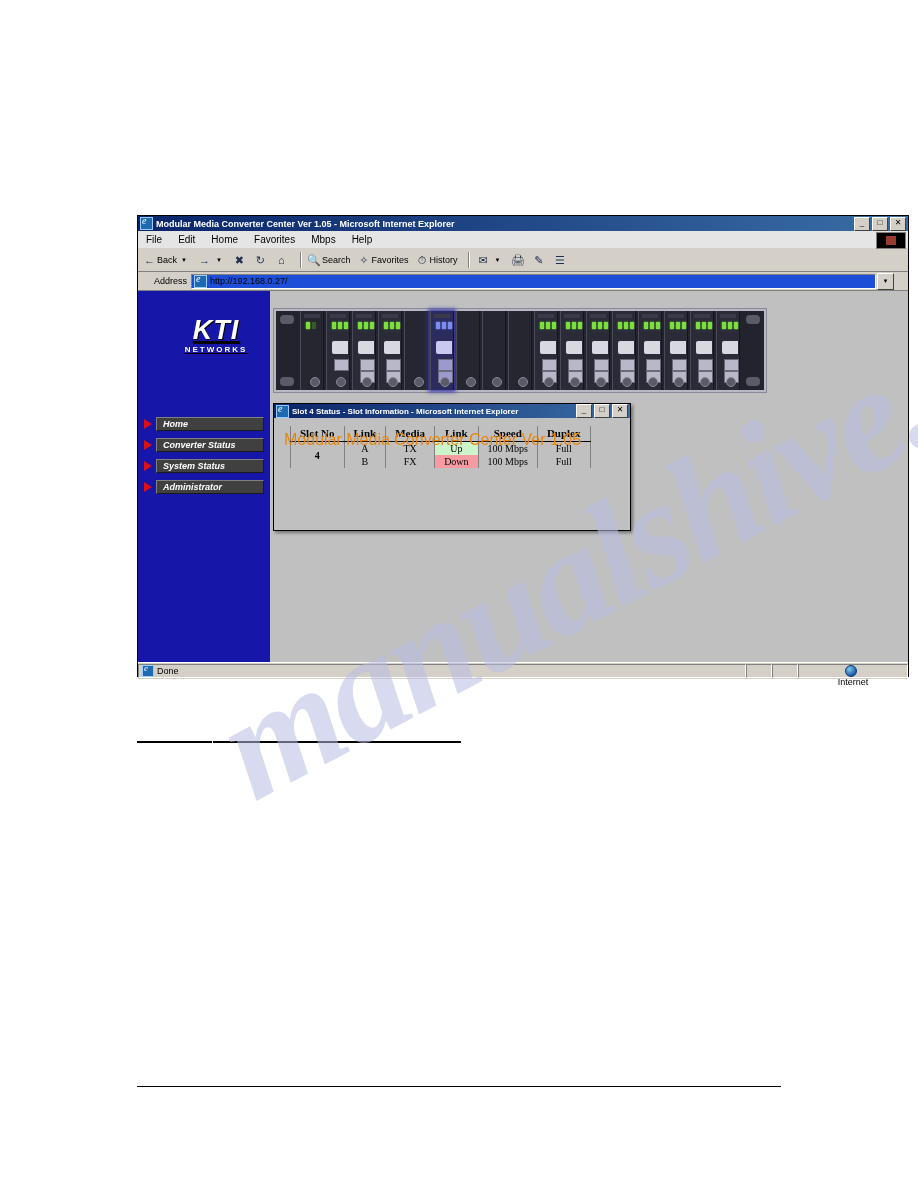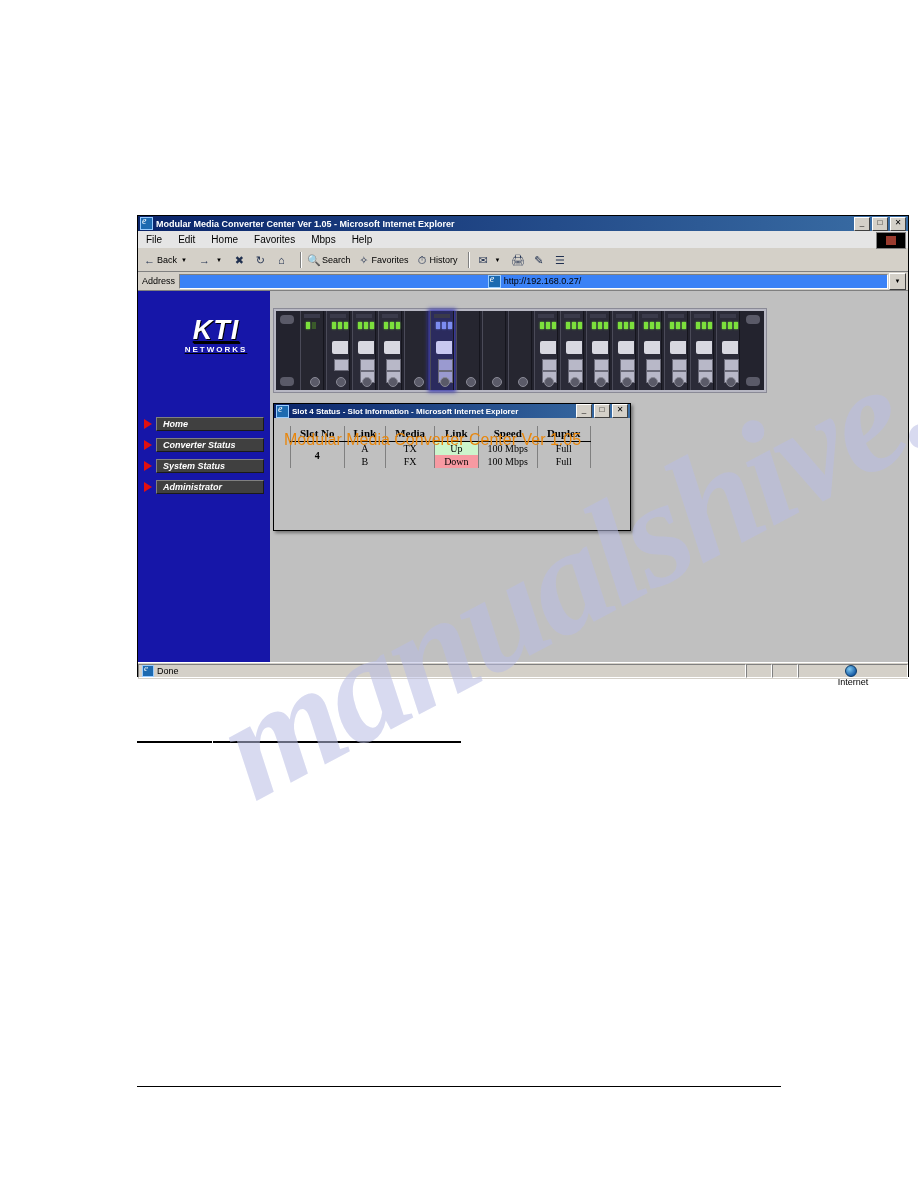--- a/index.html
+++ b/index.html
@@ -74,27 +74,27 @@
   .tbitem{display:flex;align-items:center;margin-right:6px;font-size:9px;color:#000;}
   .tbglyph{
     width:15px;height:15px;display:inline-flex;align-items:center;justify-content:center;
     font-size:11px;color:#203050;
   }
   .tbsep{width:1px;height:16px;background:#808080;margin:0 5px;border-right:1px solid #fff;}
   .tbcaret{font-size:6px;color:#000;margin:0 4px;}
 
   .addrbar{
     height:18px;background:#d4d0c8;display:flex;align-items:center;
-    padding:0 2px;border-bottom:1px solid #808080;
+    padding:0 14px;border-bottom:1px solid #808080;
   }
   .addrlabel{font-size:9px;color:#000;margin:0 4px 0 2px;white-space:nowrap;}
   .addrfield{
-    flex:1;height:15px;background:#3b82f6;border:1px solid #808080;
+    flex:1;height:15px;background:#1d4ed8;border:1px solid #808080;
     border-right-color:#fff;border-bottom-color:#fff;
-    display:flex;align-items:center;padding-left:2px;box-sizing:border-box;justify-content:center;
+    display:flex;align-items:center;padding-left:2px;box-sizing:border-box;
   }
   .addr-ie{
     width:11px;height:11px;background:#1d6ab0;border:1px solid #9cf;flex:none;
     margin-right:3px;position:relative;
   }
   .addr-ie:after{
     content:"e";position:absolute;left:1px;top:-3px;color:#fff;font-size:10px;
     font-family:"Liberation Serif",serif;font-style:italic;
   }
   .addrtext{font-size:9px;color:#000;}

